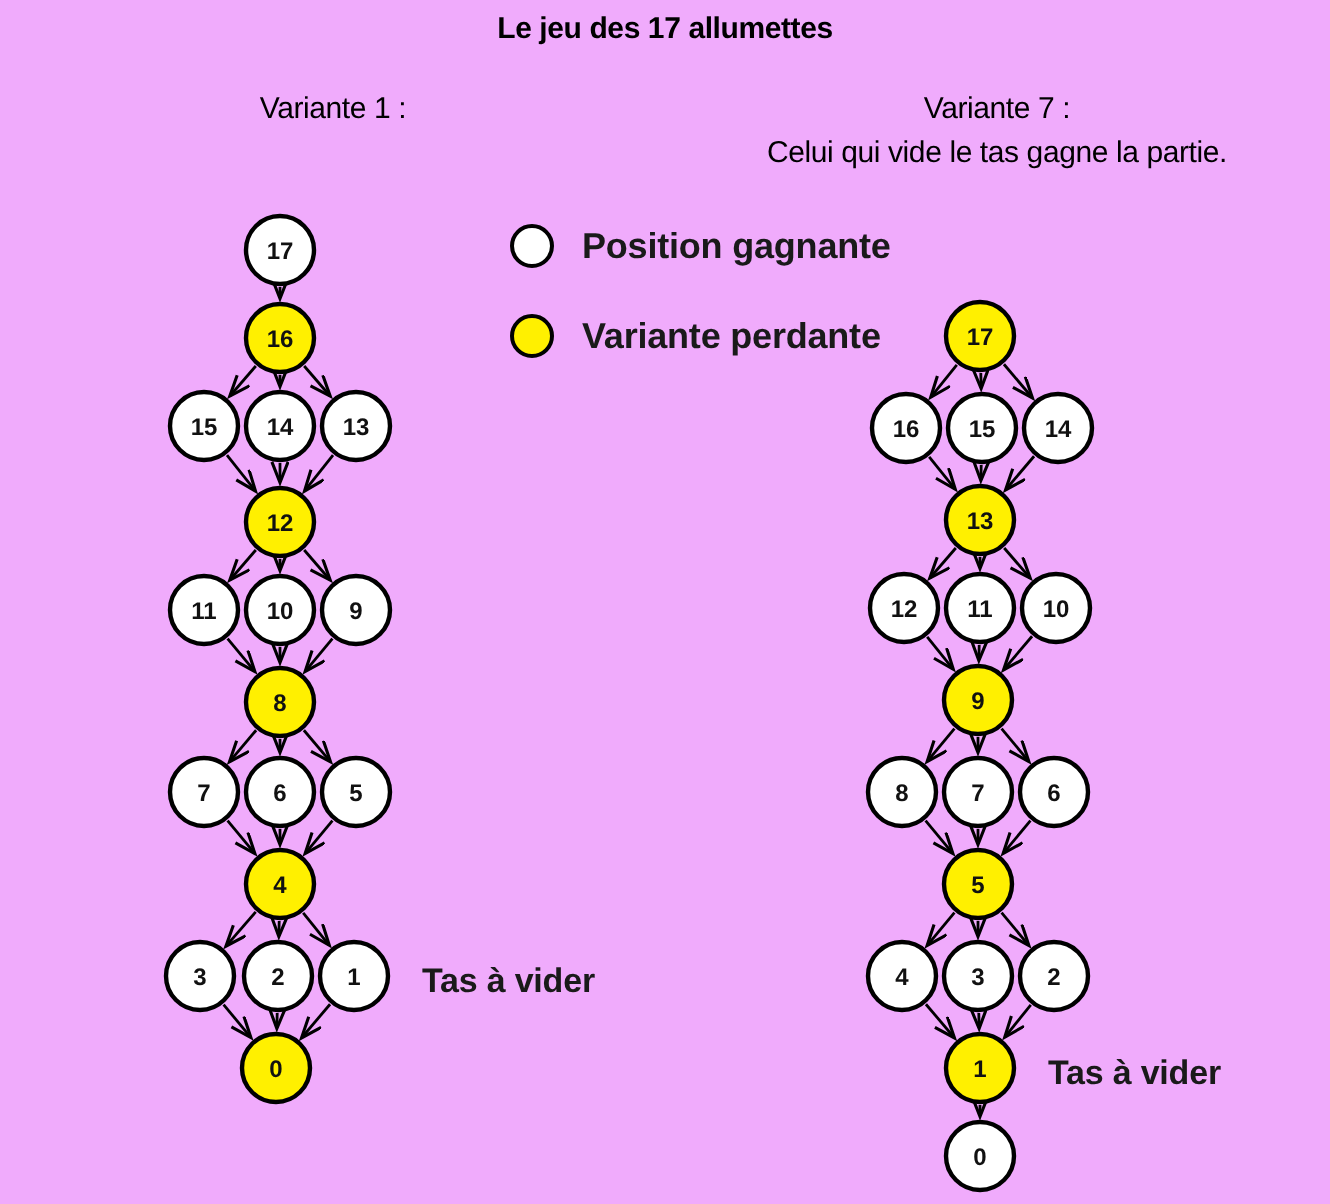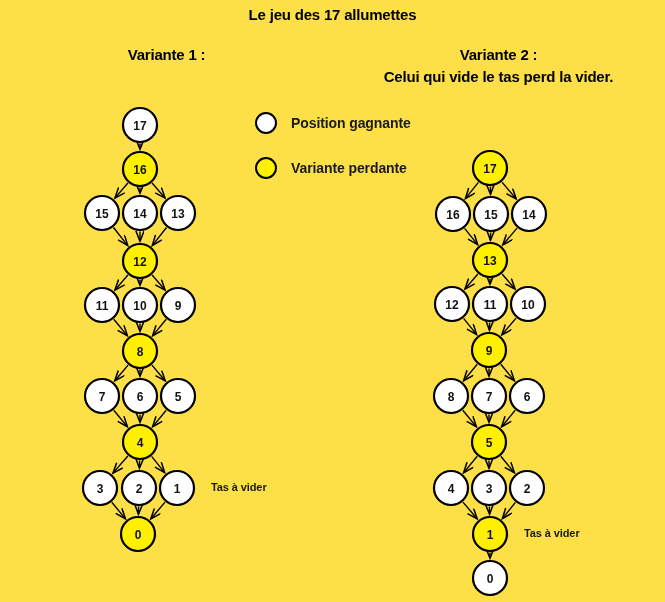--- a/index.html
+++ b/index.html
@@ -4,40 +4,40 @@
 <style>
   html, body {
     margin: 0;
     padding: 0;
     background: #ffffff;
   }
   #page {
     position: relative;
     width: 665px;
     height: 602px;
-    background: #fde047;
+    background: #f0abfc;
     font-family: "Liberation Sans", sans-serif;
     overflow: hidden;
   }
   #main-title {
     position: absolute;
     left: 0;
     top: 6px;
     width: 665px;
     text-align: center;
     font-size: 15px;
     font-weight: bold;
     color: #000000;
     letter-spacing: -0.2px;
   }
   .variant-heading {
     position: absolute;
     text-align: center;
     font-size: 15px;
-    font-weight: bold;
+    font-weight: normal;
     color: #000000;
     line-height: 1.45;
     letter-spacing: -0.2px;
   }
   #variant-1-heading { left: 0px; top: 44px; width: 333px; }
   #variant-2-heading { left: 332px; top: 44px; width: 333px; }
 
   #legend {
     position: absolute;
     left: 255px;
@@ -58,21 +58,21 @@
     height: 22px;
     border-radius: 50%;
     border: 2.2px solid #000000;
     box-sizing: border-box;
     margin-right: 14px;
     flex: 0 0 auto;
   }
   .legend-swatch.winning { background: #ffffff; }
   .legend-swatch.losing  { background: #fff000; }
   .legend-label {
-    font-size: 14px;
+    font-size: 18px;
     font-weight: bold;
     color: #1a1a1a;
     white-space: nowrap;
     letter-spacing: -0.1px;
   }
 
   svg.graph {
     position: absolute;
     left: 0;
     top: 0;
@@ -93,43 +93,43 @@
     dominant-baseline: central;
     pointer-events: none;
   }
   .edge-line {
     stroke: #000000;
     stroke-width: 1.4;
     fill: none;
   }
   .pile-caption {
     position: absolute;
-    font-size: 11px;
+    font-size: 17px;
     font-weight: bold;
     color: #1a1a1a;
     white-space: nowrap;
     letter-spacing: -0.1px;
   }
   #pile-caption-1 { left: 211px; top: 481px; }
   #pile-caption-2 { left: 524px; top: 527px; }
 </style>
 </head>
 <body>
 
 <div id="page">
 
   <div id="main-title">Le jeu des 17 allumettes</div>
 
   <div class="variant-heading" id="variant-1-heading">
     <div>Variante 1 :</div>
   </div>
 
   <div class="variant-heading" id="variant-2-heading">
-    <div>Variante 2 :</div>
-    <div>Celui qui vide le tas perd la vider.</div>
+    <div>Variante 7 :</div>
+    <div>Celui qui vide le tas gagne la partie.</div>
   </div>
 
   <div id="legend">
     <div class="legend-row" id="legend-row-winning">
       <div class="legend-swatch winning"></div>
       <div class="legend-label">Position gagnante</div>
     </div>
     <div class="legend-row" id="legend-row-losing">
       <div class="legend-swatch losing"></div>
       <div class="legend-label">Variante perdante</div>

